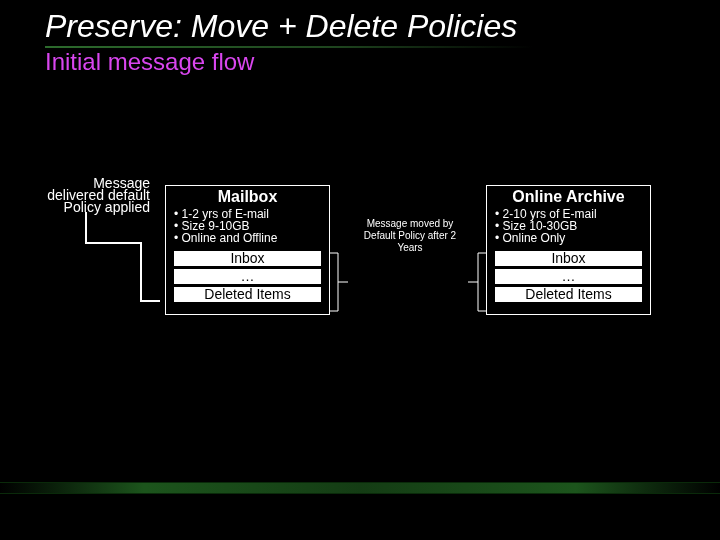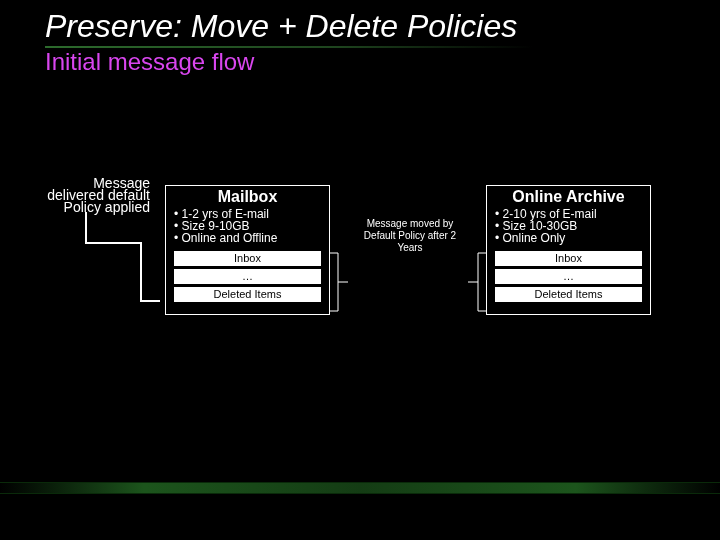--- a/index.html
+++ b/index.html
@@ -111,21 +111,21 @@
     color: #fff;
     font-size: 12px;
     line-height: 12px;
     padding: 2px 8px 4px 8px;
   }
 
   .row {
     margin: 3px 8px;
     height: 13px;
     line-height: 13px;
-    font-size: 11px;
+    font-size: 14px;
     text-align: center;
     color: #000;
     background: #fff;
     border: 1px solid #fff;
   }
   .row.blank {
     color: #000;
   }
 
   

